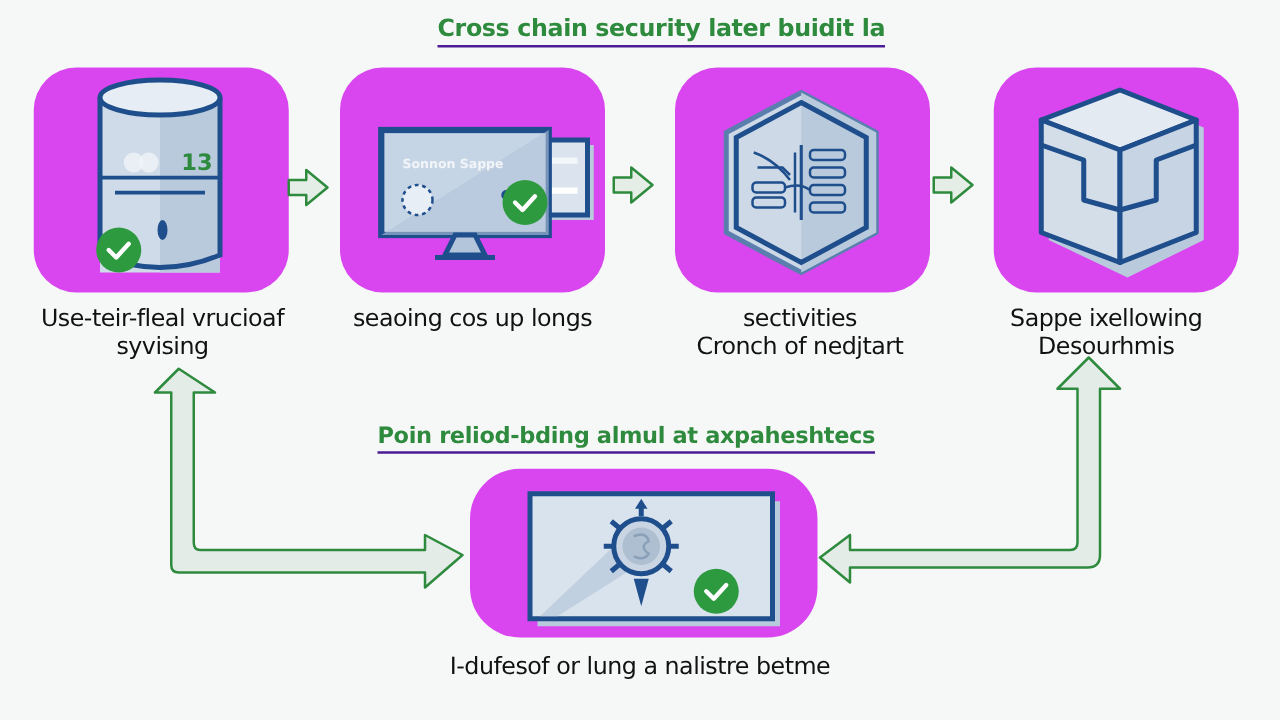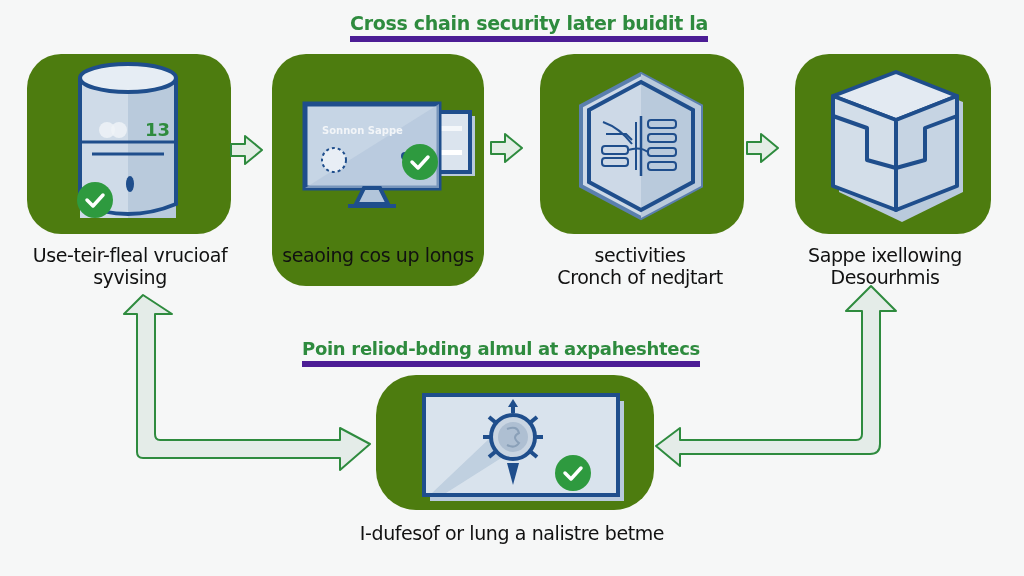--- a/index.html
+++ b/index.html
@@ -3,25 +3,25 @@
 <meta charset="utf-8">
 <style>
   html, body { margin:0; padding:0; }
   body {
     width:1024px; height:576px; overflow:hidden; position:relative;
     background:#f6f7f7;
     font-family:"Liberation Sans", sans-serif;
   }
   .title {
     position:absolute; color:#2e8b3e; font-weight:bold; font-size:19px;
-    border-bottom:6px solid #4c1d95; padding-bottom:2px; white-space:nowrap;
+    border-bottom:2px solid #4c1d95; padding-bottom:2px; white-space:nowrap;
     font-family:"DejaVu Sans", sans-serif; letter-spacing:-0.3px;
   }
   .tile {
-    position:absolute; background:#4d7c0f; border-radius:34px;
+    position:absolute; background:#d946ef; border-radius:34px;
   }
   .caption {
     position:absolute; text-align:center; color:#111; font-size:19px;
     line-height:22px; font-family:"DejaVu Sans", sans-serif; letter-spacing:-0.4px;
   }
   svg { position:absolute; overflow:visible; }
   .check {
     position:absolute; width:36px; height:36px; border-radius:50%;
     background:#2e9a3f; display:flex; align-items:center; justify-content:center;
   }
@@ -52,21 +52,21 @@
 </div>
 <div class="caption" style="left:0px; top:244px; width:260px;">
   <div>Use-teir-fleal vrucioaf</div>
   <div>syvising</div>
 </div>
 
 <svg style="left:229px; top:134px;" width="36" height="32">
   <path d="M2 10 L16 10 L16 2 L33 16 L16 30 L16 22 L2 22 Z" fill="#e4eee6" stroke="#2e8b3e" stroke-width="2" stroke-linejoin="round"></path>
 </svg>
 
-<div class="tile" style="left:272px; top:54px; width:212px; height:232px;">
+<div class="tile" style="left:272px; top:54px; width:212px; height:180px;">
   <svg width="212" height="180">
     <rect x="155" y="62" width="48" height="60" fill="#b9cadc"></rect>
     <rect x="150" y="58" width="48" height="60" fill="#dbe4ee" stroke="#1f4e8c" stroke-width="4"></rect>
     <rect x="156" y="72" width="34" height="5" fill="#fff" opacity="0.7"></rect>
     <rect x="156" y="96" width="34" height="5" fill="#fff"></rect>
     <rect x="33" y="50" width="134" height="84" fill="#c6d5e5" stroke="#1f4e8c" stroke-width="5"></rect>
     <path d="M33 134 L167 50 L167 134 Z" fill="#b2c5da" opacity="0.6"></path>
     <text x="50" y="80" font-size="10" fill="#f2f5f8" font-weight="bold" font-family="DejaVu Sans, sans-serif">Sonnon Sappe</text>
     <circle cx="62" cy="106" r="12" fill="#e8eef5" stroke="#1f4e8c" stroke-width="2" stroke-dasharray="3 3"></circle>
     <circle cx="133" cy="102" r="4" fill="#1f4e8c"></circle>

